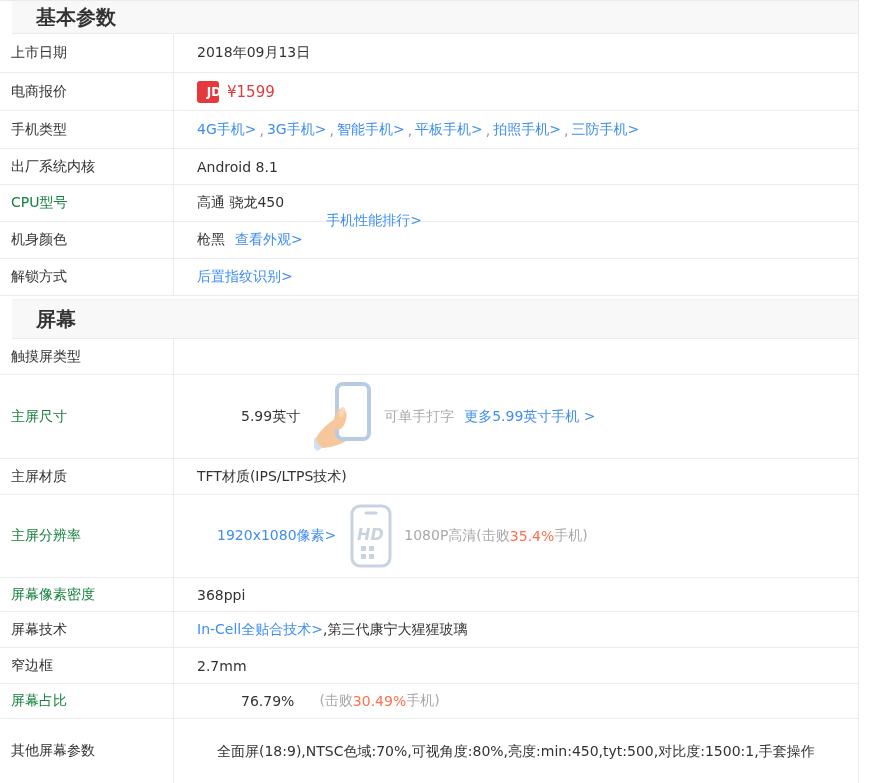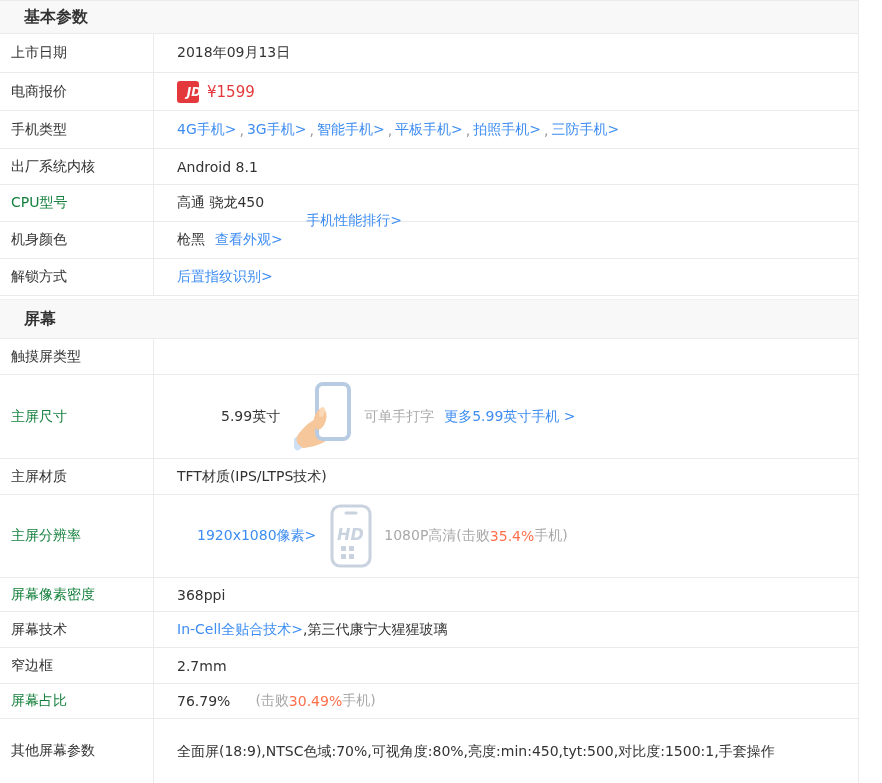--- a/index.html
+++ b/index.html
@@ -14,54 +14,54 @@
     width: 859px;
     border-top: 1px solid #ebebeb;
     border-right: 1px solid #ebebeb;
   }
   .section-header {
     height: 33px;
     background: #f8f8f8;
     border-bottom: 1px solid #ebebeb;
     display: flex; align-items: center;
     padding-left: 24px;
-    font-size: 16px; font-weight: bold; color: #333;
+    font-size: 20px; font-weight: bold; color: #333; margin-left: 12px;
   }
   .section-header.second { height: 40px; margin-top: 3px; border-top: 1px solid #f0f0f0; font-family: Liberation Serif, serif; }
   .row {
     display: flex;
     border-bottom: 1px solid #ebebeb;
     height: 37px;
   }
   .h39 { height: 39px; } .h38 { height: 38px; } .h36 { height: 36px; justify-content: space-between; }
-  .h35 { height: 35px; } .h34 { height: 34px; }
-  .h84 { height: 84px; gap: 44px; } .h83 { height: 83px; gap: 20px; } .h65 { height: 65px; }
+  .h35 { height: 35px; gap: 44px; } .h34 { height: 34px; }
+  .h84 { height: 84px; gap: 44px; } .h83 { height: 83px; gap: 20px; } .h65 { height: 65px; gap: 20px; }
   .cell-label {
-    width: 154px;
+    width: 174px;
     border-right: 1px solid #ebebeb;
     display: flex; align-items: center;
     padding-left: 11px;
     flex-shrink: 0;
   }
   .cell-value {
     flex: 1;
     display: flex; align-items: center;
     padding-left: 23px; padding-right: 12px;
   }
   .label-link { color: #15803d; cursor: pointer; }
   a.lnk { color: #3e8df2; text-decoration: none; cursor: pointer; }
   .sep { color: #999; margin: 0 3px; }
   .gray { color: #a9a9a9; }
   .orange { color: #ff6f4a; }
   .price { color: #e4393c; font-size: 15px; }
   .jd-badge {
     display: inline-flex; align-items: center; justify-content: center;
     width: 22px; height: 22px;
     background: #e4393c; border-radius: 3px;
-    color: #fff; font-weight: bold; font-style: italic; font-size: 12px;
+    color: #fff; font-weight: bold; font-size: 12px;
     margin-right: 8px; cursor: pointer; padding-left: 12px;
   }
   .gap-lg { margin-left: 42px; margin-top: 36px; }
   .gap-md { margin-left: 25px; }
   .gap-sm { margin-left: 10px; }
   .icon-wrap { display: inline-flex; align-items: center; margin-left: 14px; margin-right: 12px; }
   .multiline { line-height: 28px; align-items: center; }
 </style>
 </head>
 <body>

